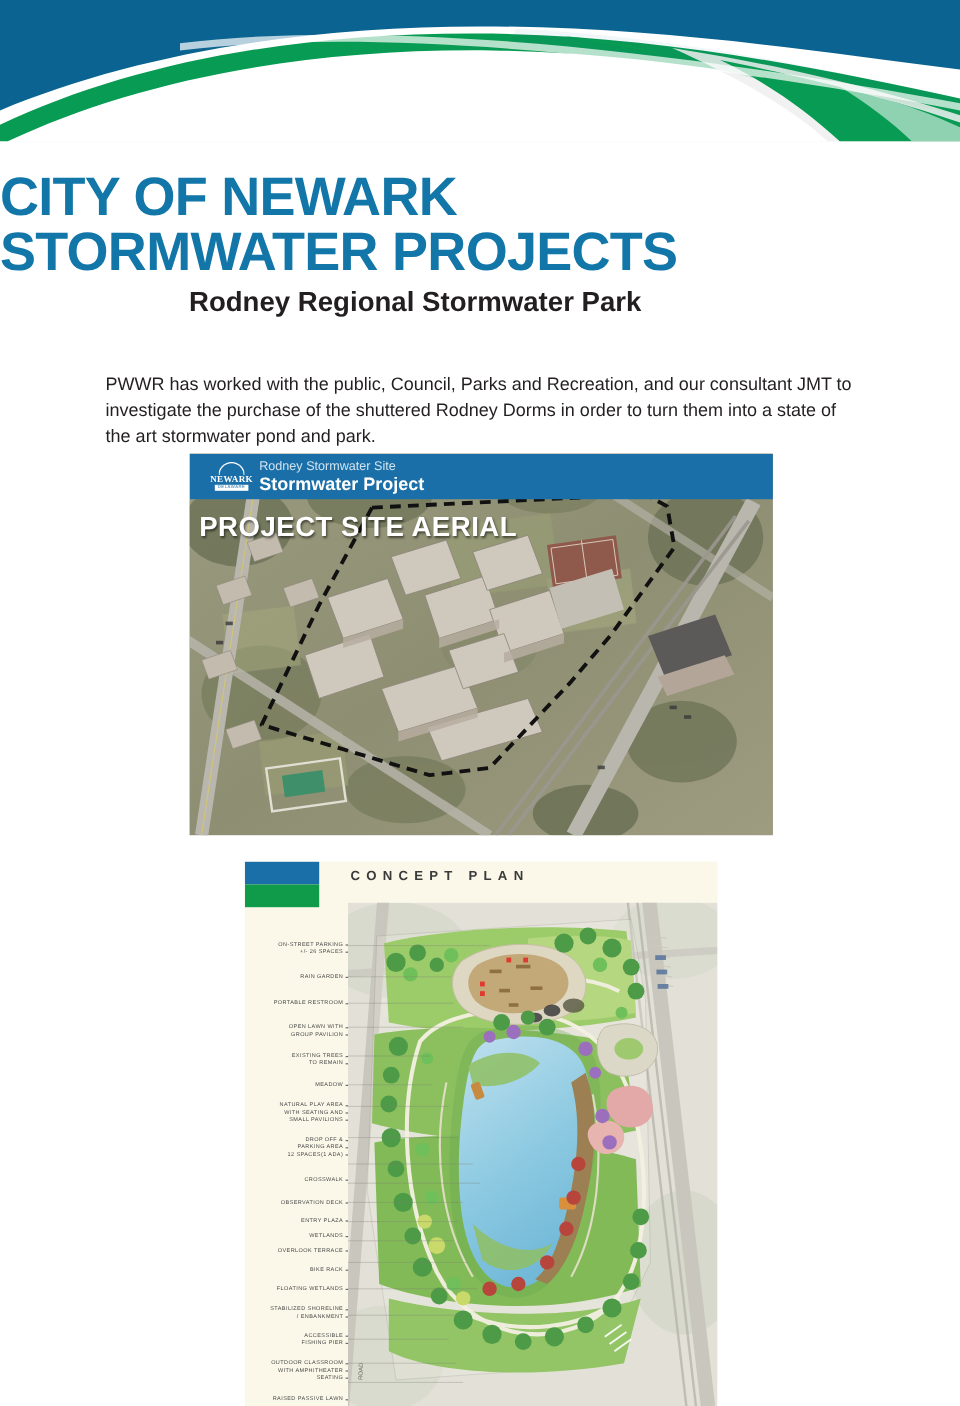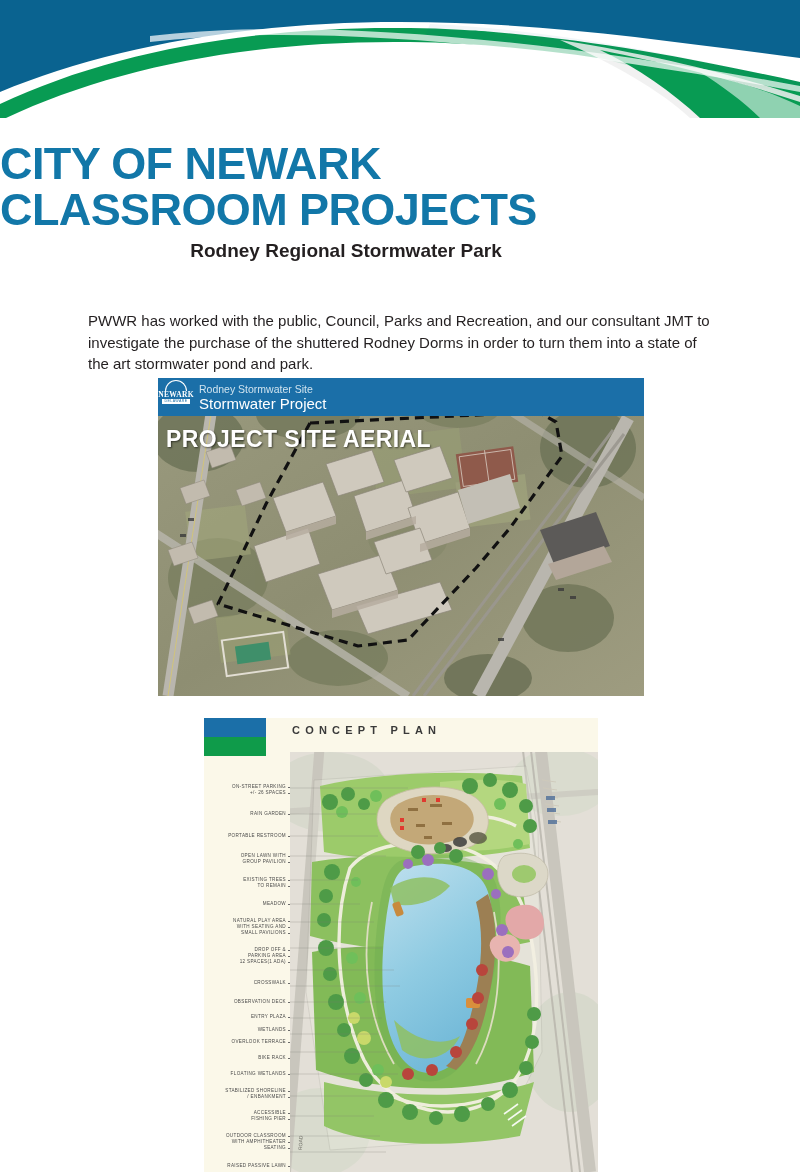--- a/index.html
+++ b/index.html
@@ -15,52 +15,52 @@
   #header-banner svg{display:block;}
 
   
   .title-block{position:absolute;left:0;top:141px;width:800px;}
   .main-title{
     font-weight:bold;font-size:45px;line-height:46px;letter-spacing:-0.6px;
     color:#1277a8;margin:0;
   }
   .sub-title{
     position:absolute;left:0;top:239px;width:692px;text-align:center;
-    font-weight:bold;font-size:19px;line-height:24px;color:#231f20;
+    font-weight:bold;font-size:23px;line-height:24px;color:#231f20;
   }
   .body-copy{
     position:absolute;left:88px;top:310px;width:630px;
     font-size:15px;line-height:21.5px;color:#231f20;
   }
 
   
   #aerial-slide{
     position:absolute;left:158px;top:378px;width:486px;height:318px;
     overflow:hidden;background:#8d8e78;
   }
   #aerial-slide .photo{position:absolute;inset:0;}
   .aerial-bar{
     position:absolute;left:0;top:0;width:486px;height:38px;
     background:#1b6fa8;display:flex;align-items:center;
   }
   .newark-logo{
-    width:34px;height:34px;margin-left:1px;margin-right:6px;
-    display:flex;flex-direction:column;align-items:center;
+    width:34px;height:34px;margin-left:18px;margin-right:6px;
+    display:flex;flex-direction:column;align-items:center;justify-content:center;
     color:#fff;flex:none;
   }
   .newark-logo .arch{
     width:22px;height:11px;border:1.6px solid #fff;border-bottom:none;
     border-radius:11px 11px 0 0;box-sizing:border-box;
   }
   .newark-logo .nm{font-size:7.5px;font-weight:bold;letter-spacing:.3px;line-height:8px;
     font-family:"Liberation Serif","DejaVu Serif",serif;}
   .newark-logo .de{font-size:3.6px;letter-spacing:.4px;background:#fff;color:#1b6fa8;
     padding:0 2px;line-height:5px;}
   .aerial-bar .t1{font-size:10.5px;color:#cfe3ef;line-height:12px;}
-  .aerial-bar .t2{font-size:15px;font-weight:normal;color:#fff;line-height:17px;}
+  .aerial-bar .t2{font-size:15px;font-weight:bold;color:#fff;line-height:17px;}
   .aerial-headline{
     position:absolute;left:8px;top:48px;
     font-size:23px;font-weight:bold;color:#fff;letter-spacing:.4px;
     text-shadow:1px 1px 2px rgba(0,0,0,.55);
   }
   .aerial-footer{
     position:absolute;left:0;bottom:0;width:486px;height:22px;
     background:#0f9b4a;display:flex;align-items:center;justify-content:flex-end;
   }
   .aerial-footer .credit{font-size:5.2px;color:#e9f6ee;text-align:right;line-height:6.4px;margin-right:4px;}
@@ -106,21 +106,21 @@
     <path d="M470,30 L800,92 L800,112 L520,36 Z" fill="#089b53" opacity="0.9"></path>
     <path d="M560,40 C660,56 730,74 800,96 V118 H690 C660,90 610,62 560,40 Z" fill="#eeeeee" opacity="0.85"></path>
     <path d="M600,50 C680,66 740,82 800,102 V118 H700 C672,92 638,68 600,50 Z" fill="#089b53"></path>
     <path d="M700,72 C740,82 770,92 800,106 V118 H760 C744,102 722,86 700,72 Z" fill="#ffffff" opacity="0.55"></path>
     <path d="M150,36 C300,18 520,34 800,86 L800,92 C520,40 300,24 150,42 Z" fill="#ffffff" opacity="0.7"></path>
   </svg>
 </div>
 
 <div class="title-block">
   <div class="main-title">CITY OF NEWARK</div>
-  <div class="main-title">CLASSROOM PROJECTS</div>
+  <div class="main-title">STORMWATER PROJECTS</div>
 </div>
 
 <div class="sub-title">
   <div>Rodney Regional Stormwater Park</div>
 </div>
 
 <div class="body-copy">PWWR has worked with the public, Council, Parks and Recreation, and our consultant JMT to investigate the purchase of the shuttered Rodney Dorms in order to turn them into a state of the art stormwater pond and park.</div>
 
 <div id="aerial-slide">
   <svg class="photo" width="486" height="318" viewBox="0 0 486 318" xmlns="http://www.w3.org/2000/svg">

